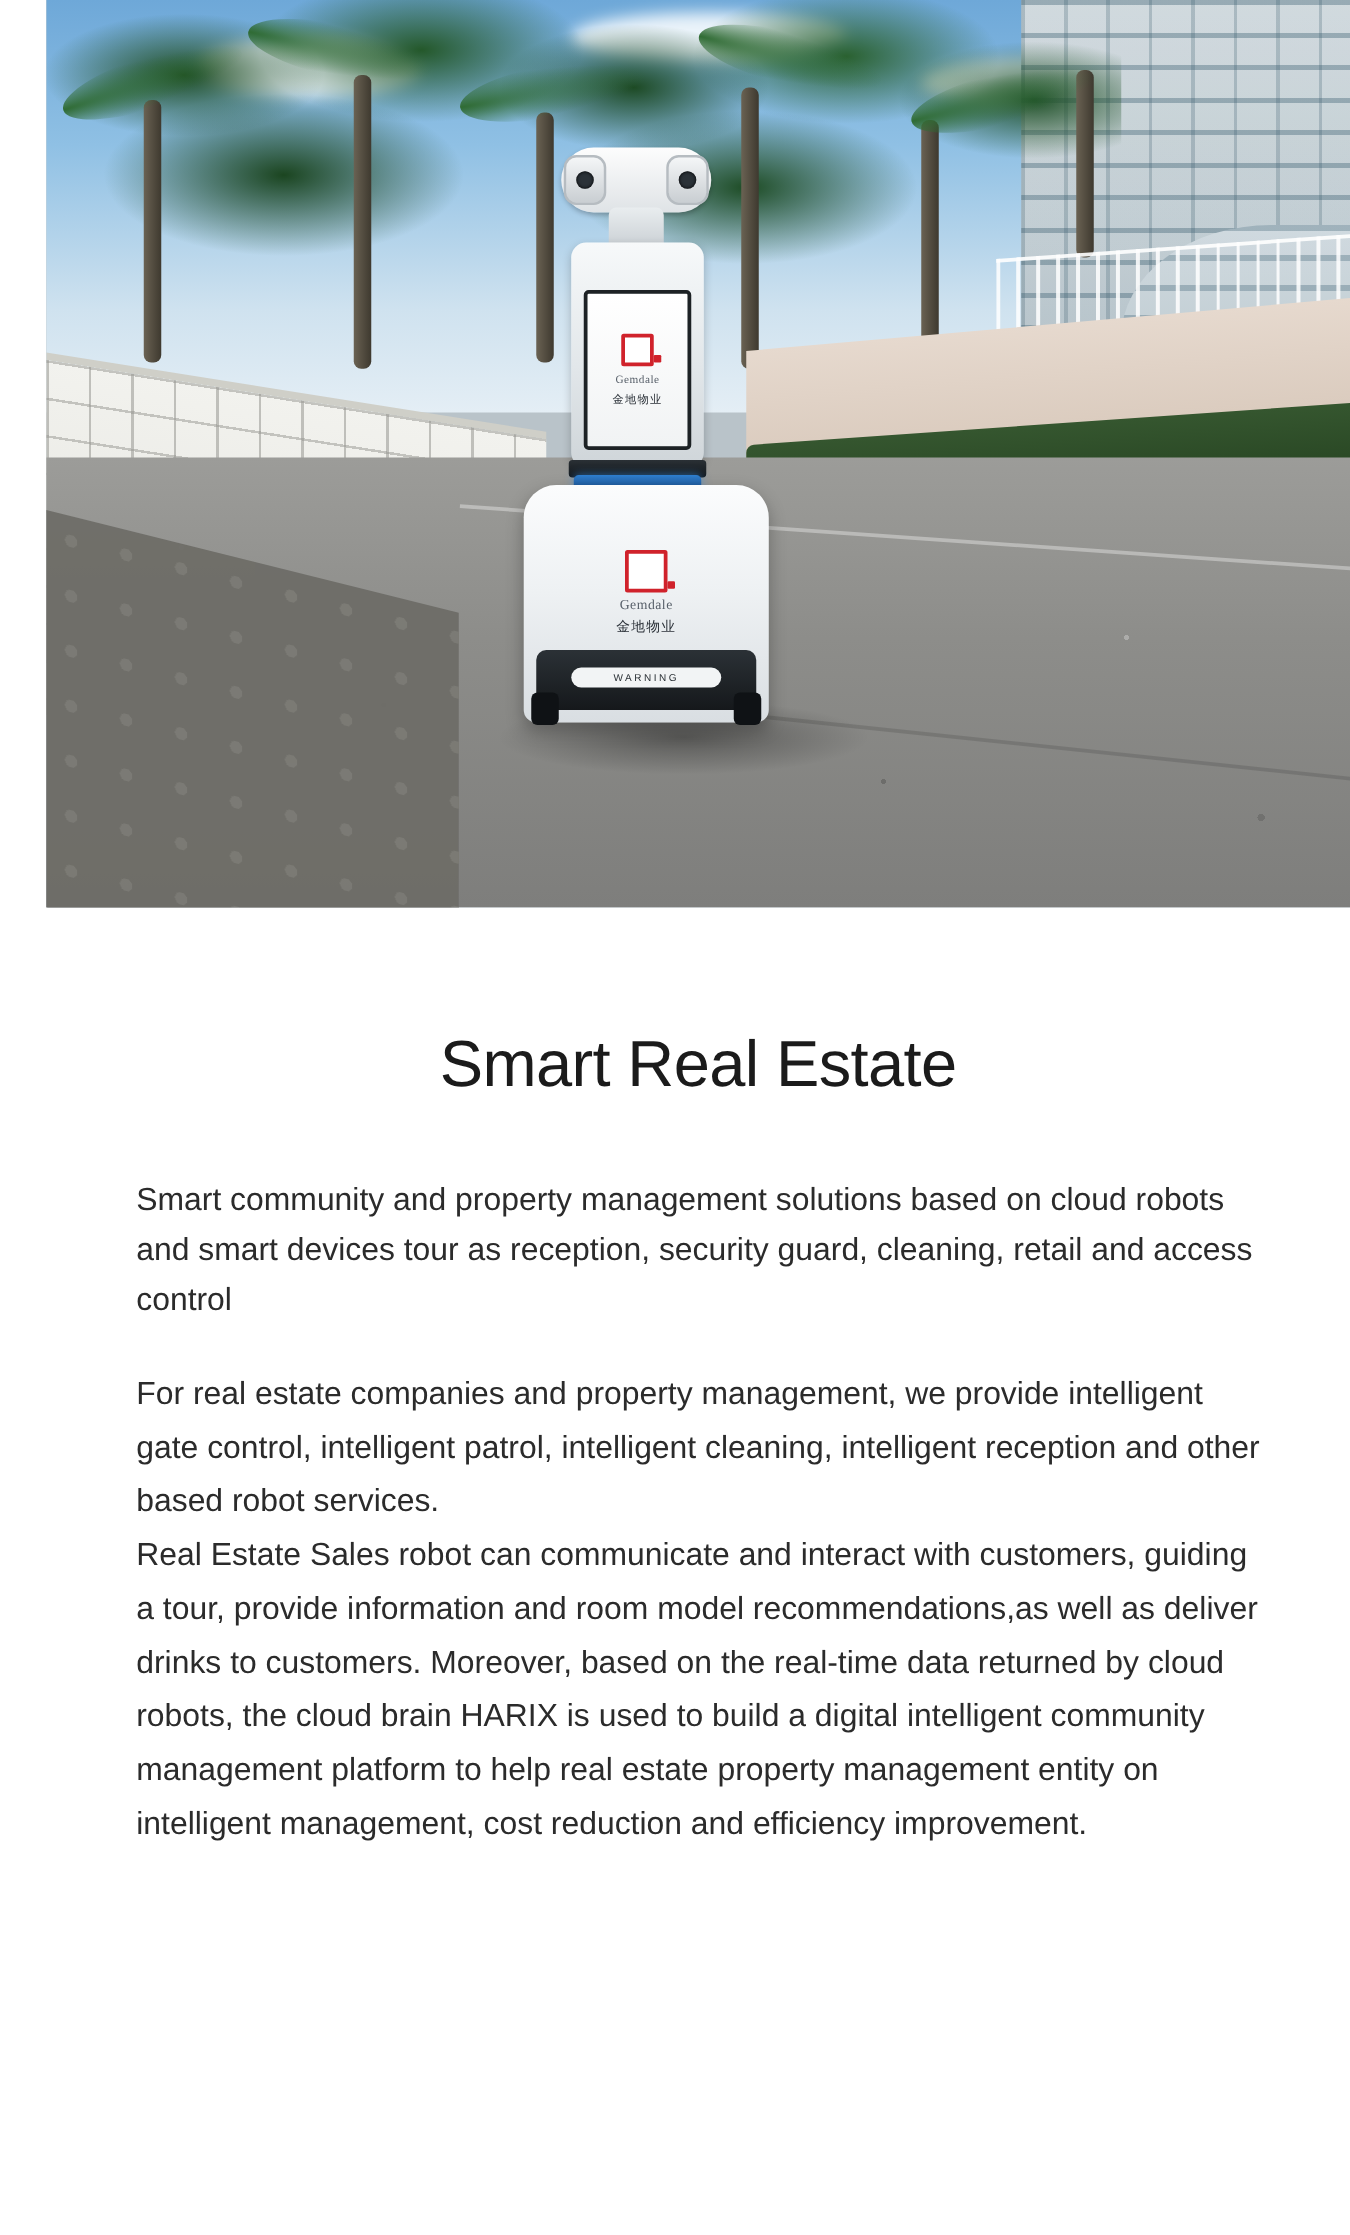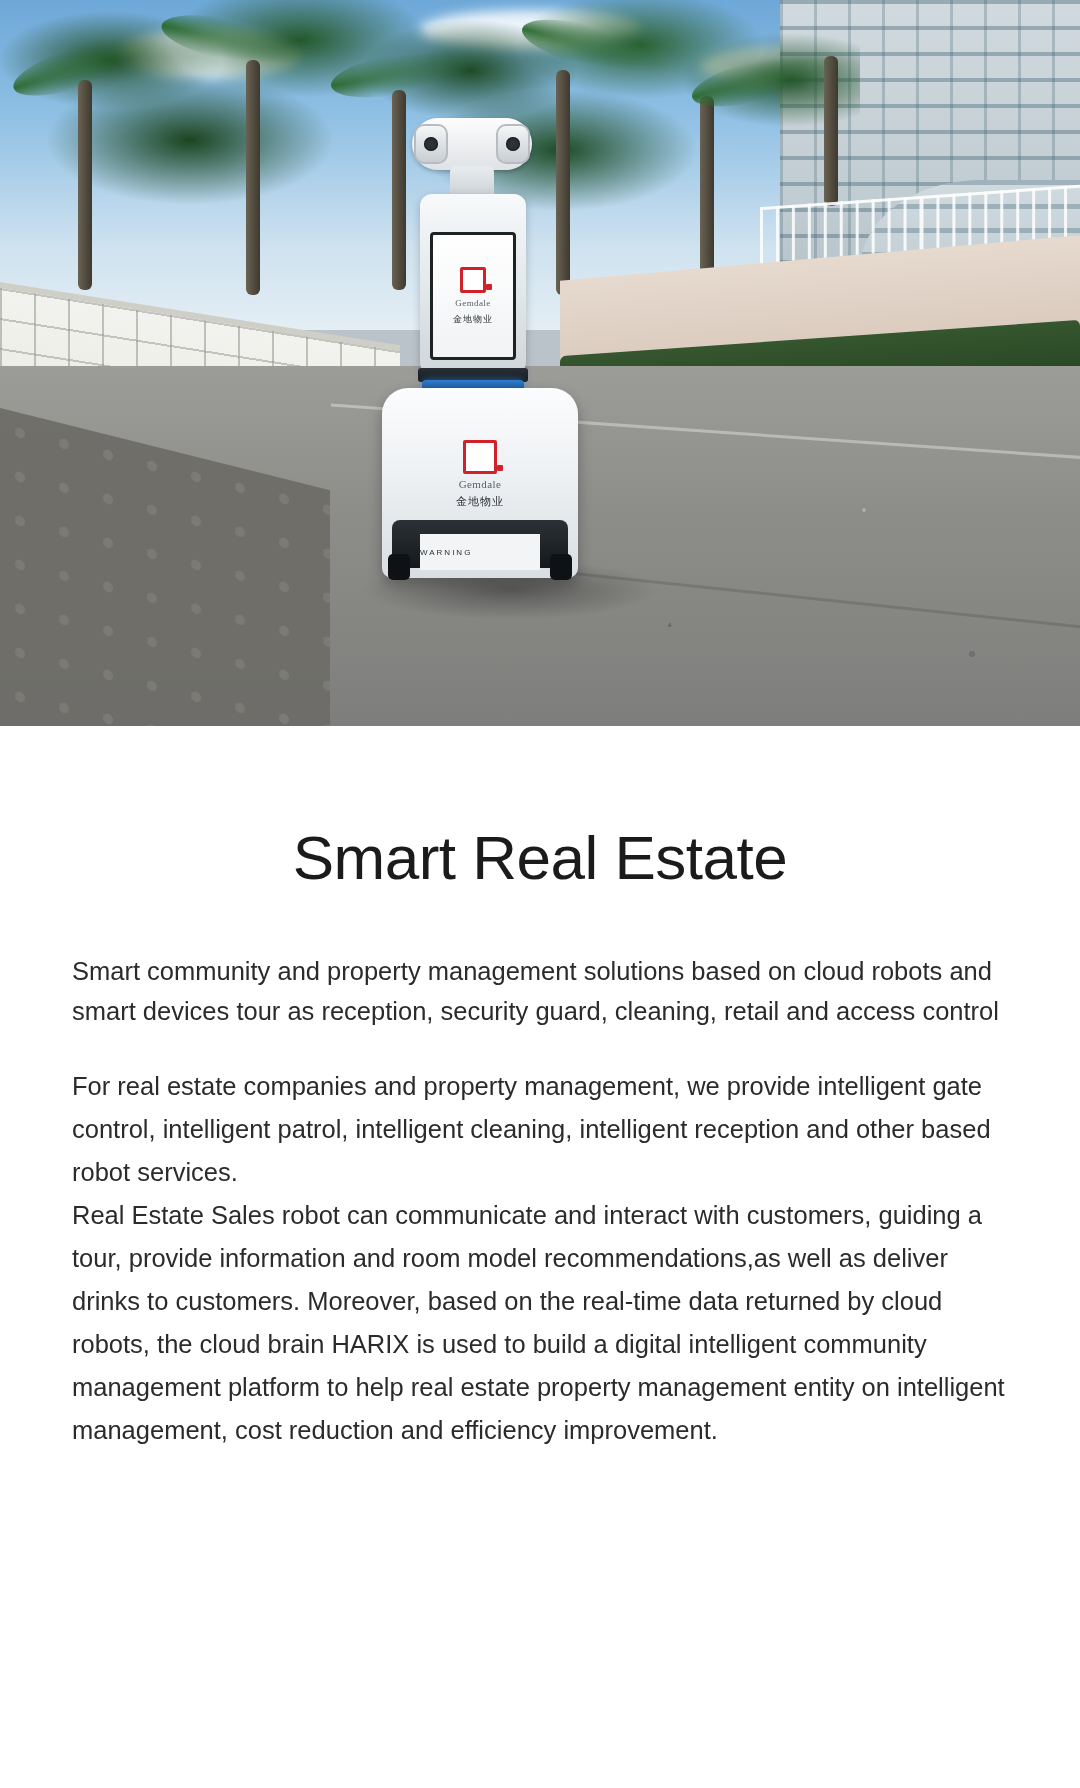--- a/index.html
+++ b/index.html
@@ -11,20 +11,21 @@
     height: 1788px;
     font-family: "Liberation Sans", sans-serif;
   }
 
   .page {
     width: 1080px;
     height: 1788px;
     position: relative;
     background: #ffffff;
     overflow: hidden;
+    padding-left: 37px;
   }
 
   
   .hero {
     position: relative;
     width: 1080px;
     height: 726px;
     overflow: hidden;
     background: #b9c3c9;
   }
@@ -295,45 +296,45 @@
 
   .bumper {
     position: absolute; left: 10px; bottom: 10px;
     width: 176px; height: 48px;
     background: linear-gradient(180deg, #2b3136 0%, #15181b 100%);
     border-radius: 8px;
   }
   .warning-plate {
     position: absolute; left: 50%; top: 14px;
     transform: translateX(-50%);
-    width: 120px; height: 36px;
+    width: 120px; height: 16px;
     background: #f2f4f5;
-    border-radius: 0;
-    display:flex; align-items:center; justify-content:flex-start;
+    border-radius: 10px;
+    display:flex; align-items:center; justify-content:center;
   }
   .warning-text {
     font-size: 8px; letter-spacing: 2px; color: #2b3136;
   }
   .wheel {
     position: absolute; bottom: -2px;
     width: 22px; height: 26px;
     background: #0f1215; border-radius: 5px;
   }
   .wheel.l { left: 6px; }
   .wheel.r { right: 6px; }
 
   
   .content {
     padding: 0 72px;
   }
   .title {
     margin: 0;
     padding-top: 96px;
     text-align: center;
-    font-size: 62px;
+    font-size: 52px;
     font-weight: 400;
     color: #1b1b1b;
     letter-spacing: -0.5px;
   }
   .lead {
     margin: 58px 0 0 0;
     font-size: 25.5px;
     line-height: 40px;
     color: #2b2b2b;
   }

